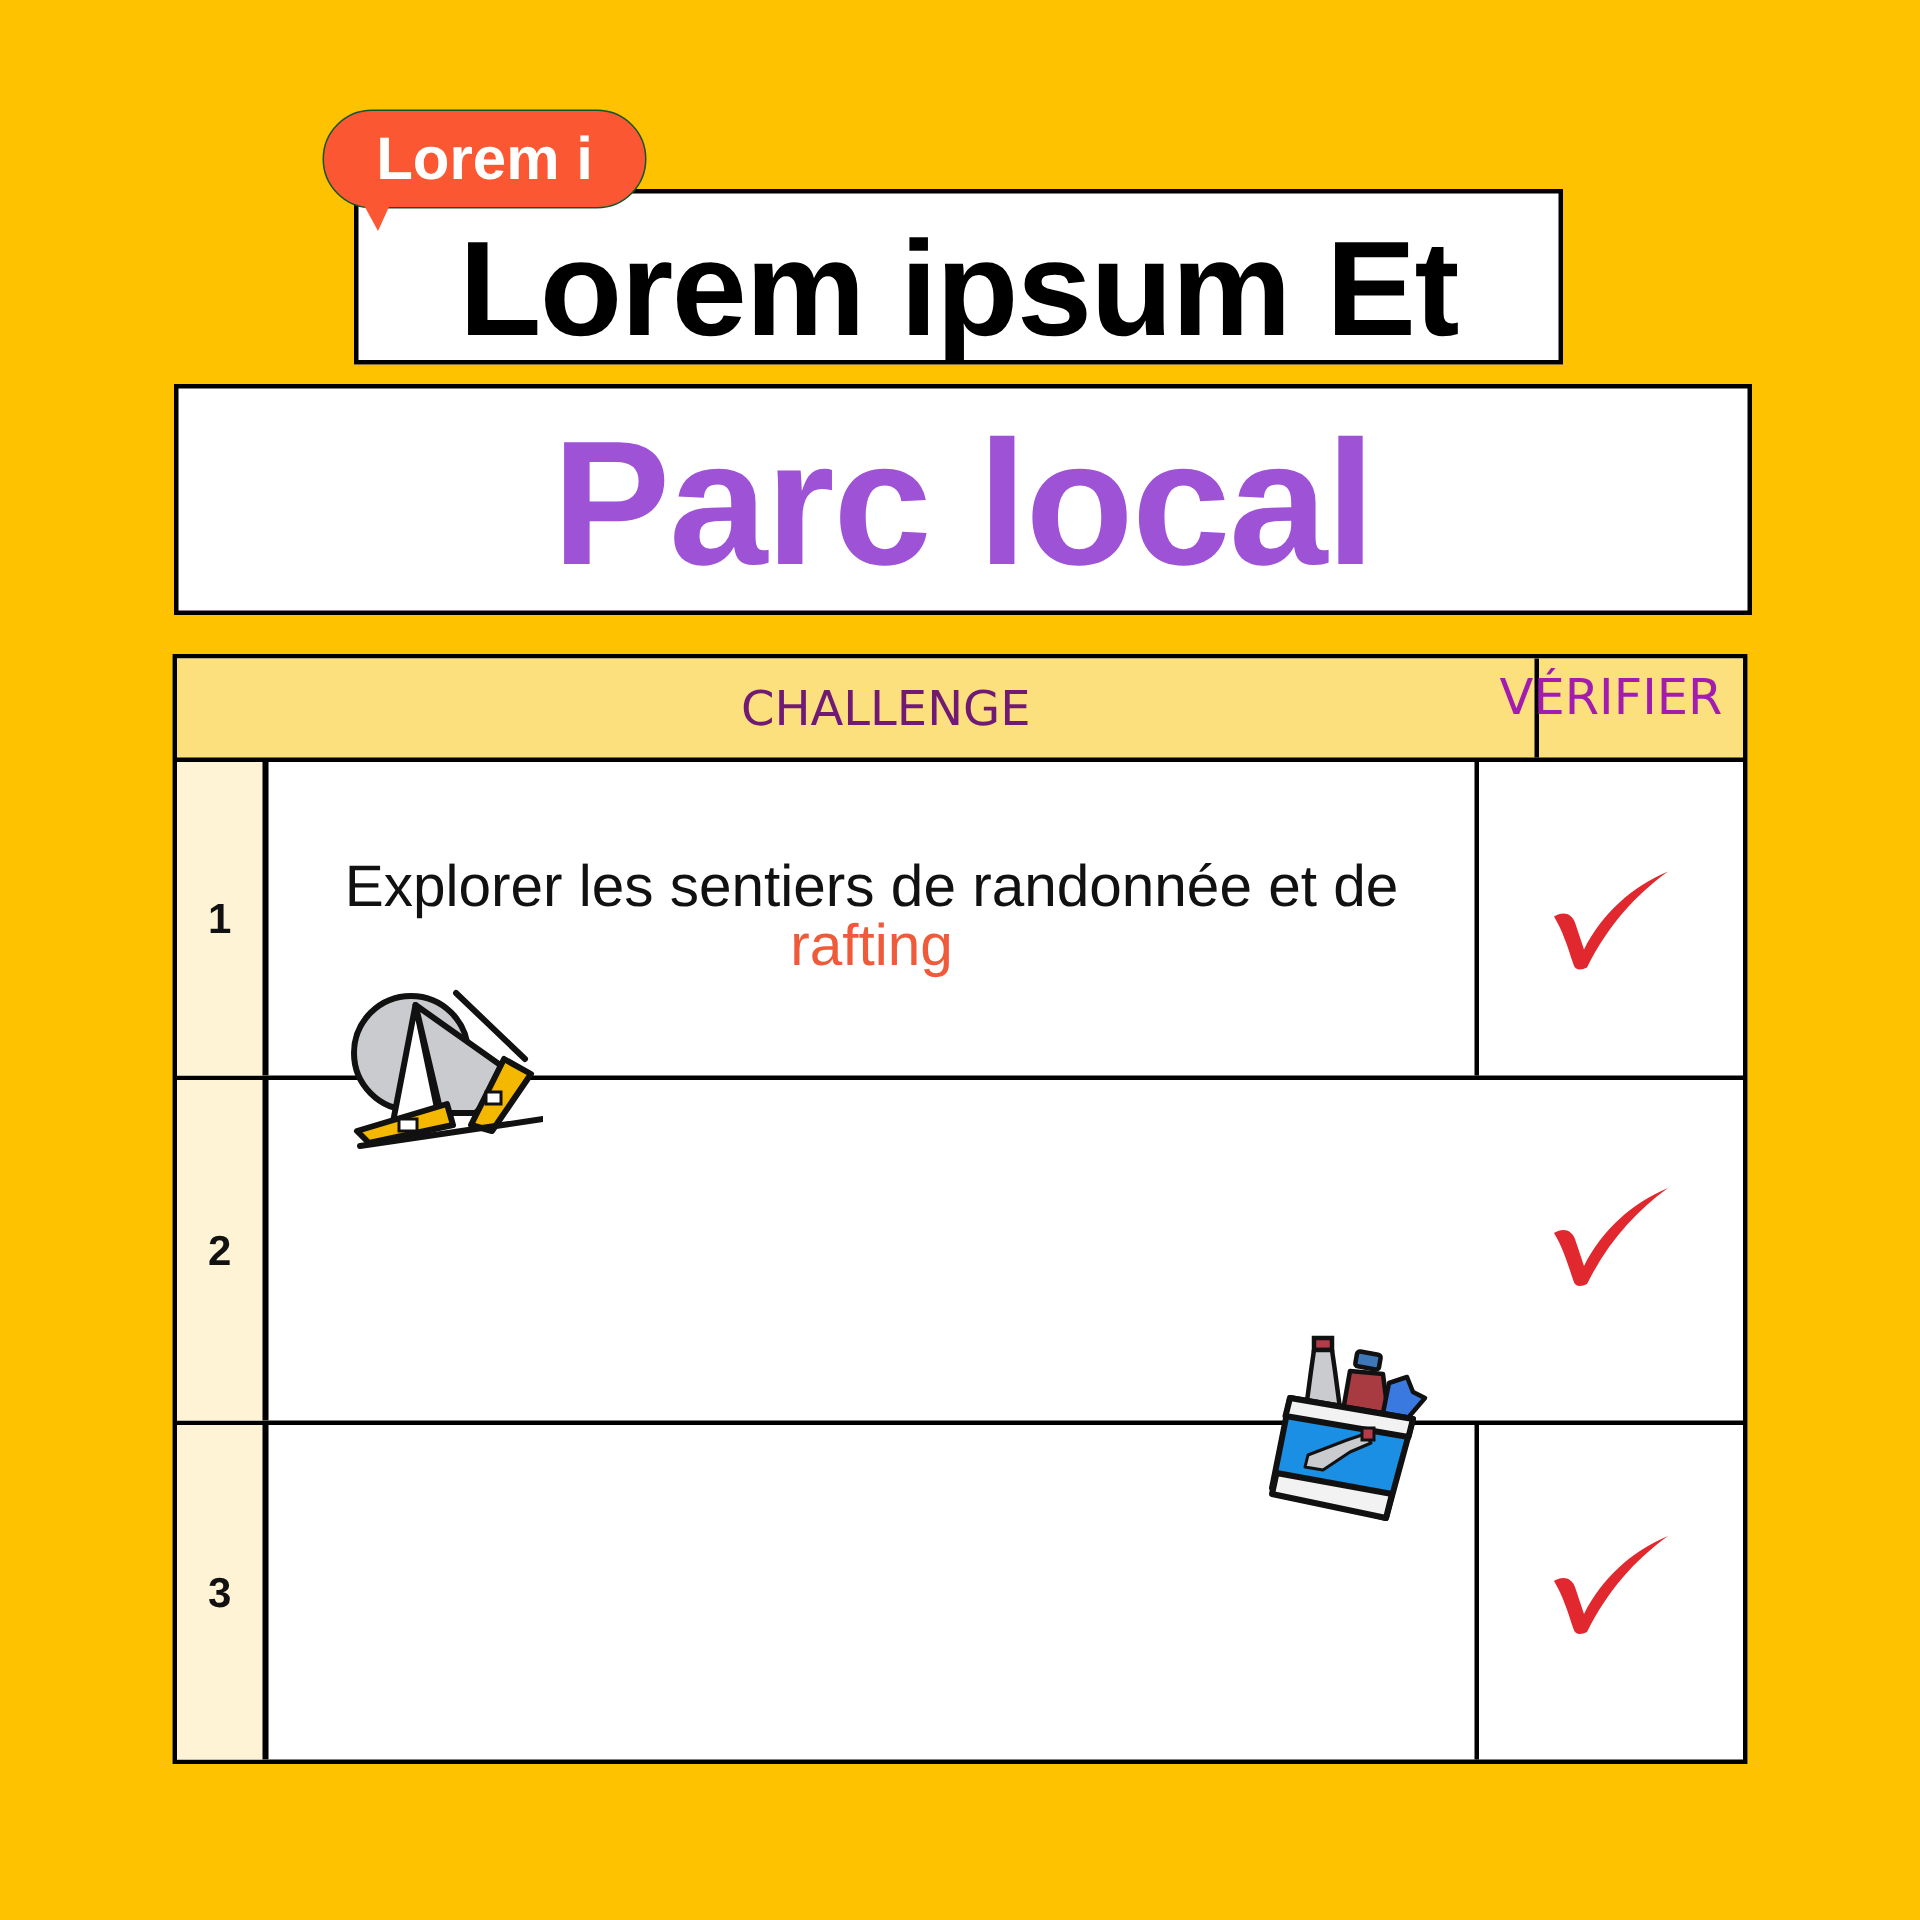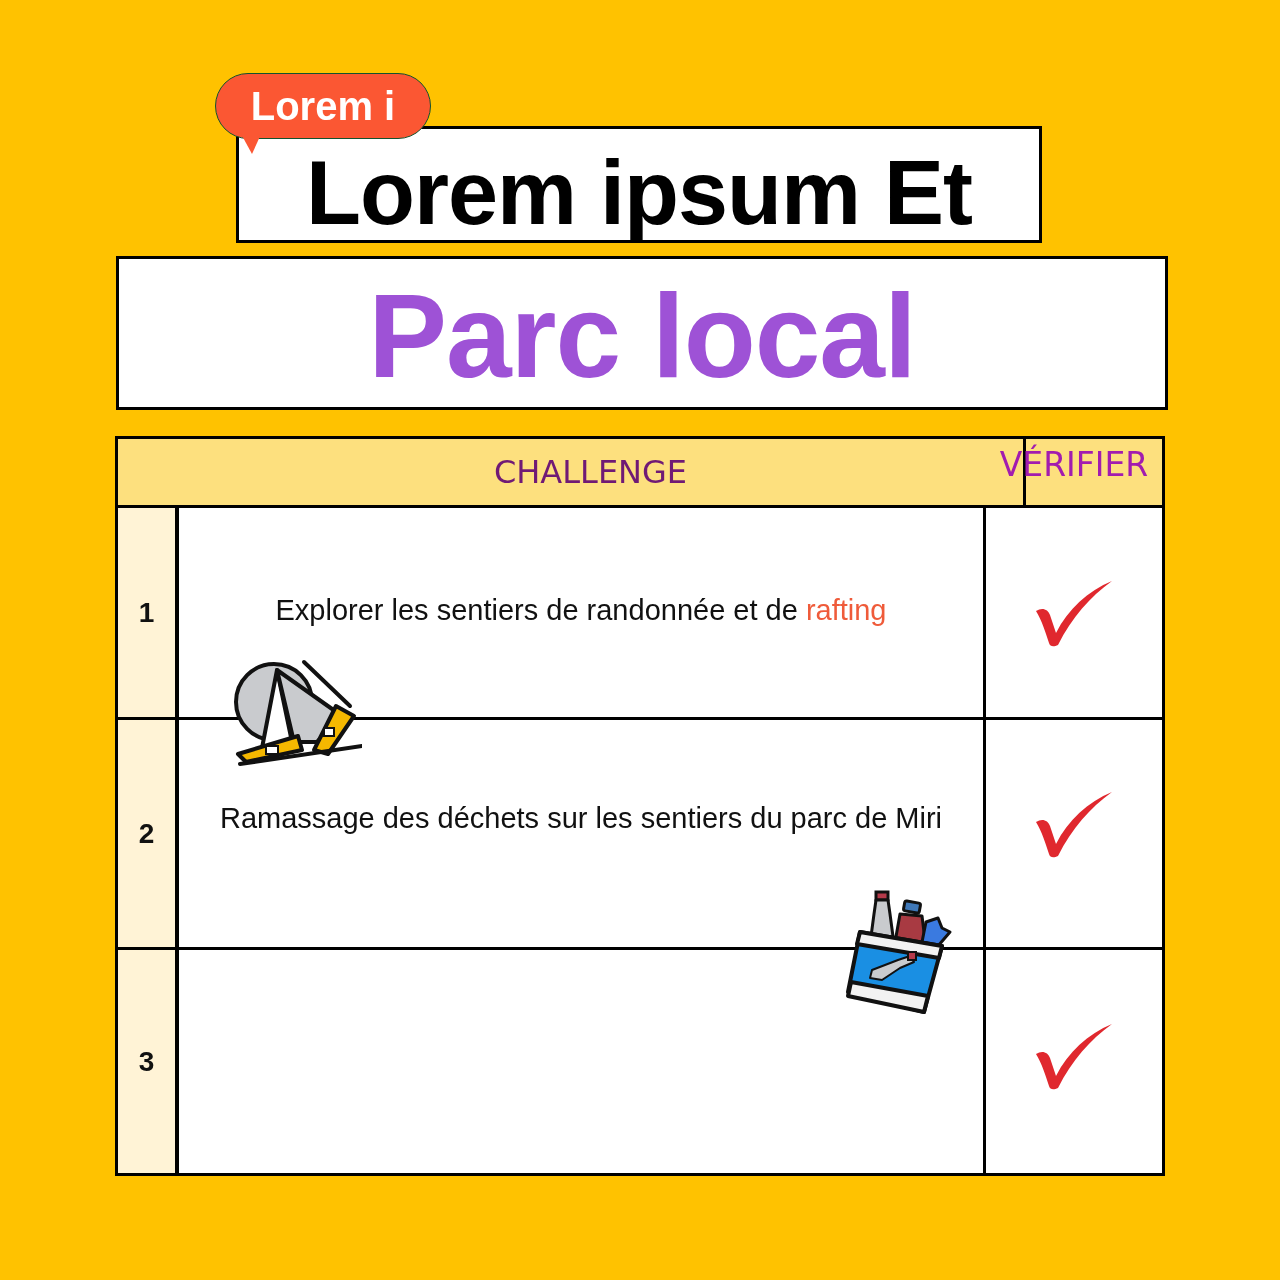--- a/index.html
+++ b/index.html
@@ -59,21 +59,21 @@
     .num {
       position: absolute; left: 0; top: 0; bottom: 0; width: 57px;
       background: #FFF3D6; border-right: 4px solid #000;
       display: flex; align-items: center; justify-content: center;
       font-size: 28px; font-weight: bold; color: #111;
     }
     .cell {
       position: absolute; left: 61px; top: 0; bottom: 0; width: 807px;
       border-right: 3px solid #000; box-sizing: border-box;
       display: flex; flex-direction: column; align-items: center; justify-content: center;
-      text-align: center; font-size: 29px; color: #111; line-height: 39px;
+      text-align: center; font-size: 39px; color: #111; line-height: 39px;
     }
     .cell .accent { color: #EF5B3A; }
     .check {
       position: absolute; left: 868px; right: 0; top: 0; bottom: 0;
       display: flex; align-items: center; justify-content: center;
     }
     .icon-boat { position: absolute; left: 232px; top: 650px; width: 130px; height: 120px; z-index: 5; }
     .icon-bucket { position: absolute; left: 838px; top: 884px; width: 115px; height: 132px; z-index: 5; }
   </style>
 </head>
@@ -105,23 +105,20 @@
     </div>
     <div class="check">
       <svg width="84" height="72" viewBox="0 0 84 72">
         <path d="M4 34 C10 30 16 32 18 38 L24 56 C36 32 56 14 80 4 C58 20 40 40 26 68 C22 70 18 70 17 66 C13 54 10 44 4 34 Z" fill="#E0282E"></path>
       </svg>
     </div>
   </div>
 
   <div class="row" style="top:281px;height:230px;">
     <div class="num">2</div>
-    <div class="cell">
-      <div style="margin-top:-30px;"><span>Ramassage des déchets sur les sentiers du parc de Miri</span></div>
-    </div>
     <div class="check">
       <svg width="84" height="72" viewBox="0 0 84 72" style="margin-top:-20px;">
         <path d="M4 34 C10 30 16 32 18 38 L24 56 C36 32 56 14 80 4 C58 20 40 40 26 68 C22 70 18 70 17 66 C13 54 10 44 4 34 Z" fill="#E0282E"></path>
       </svg>
     </div>
   </div>
 
   <div class="row last" style="top:511px;height:223px;">
     <div class="num">3</div>
     <div class="cell">

